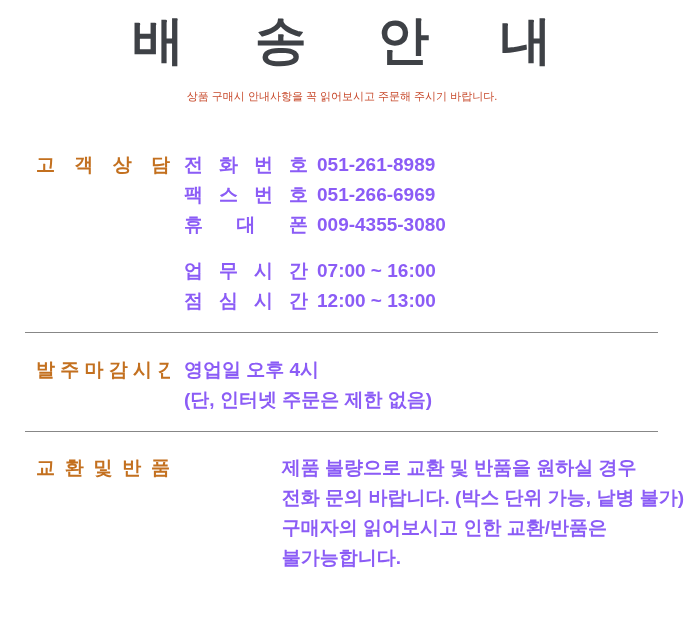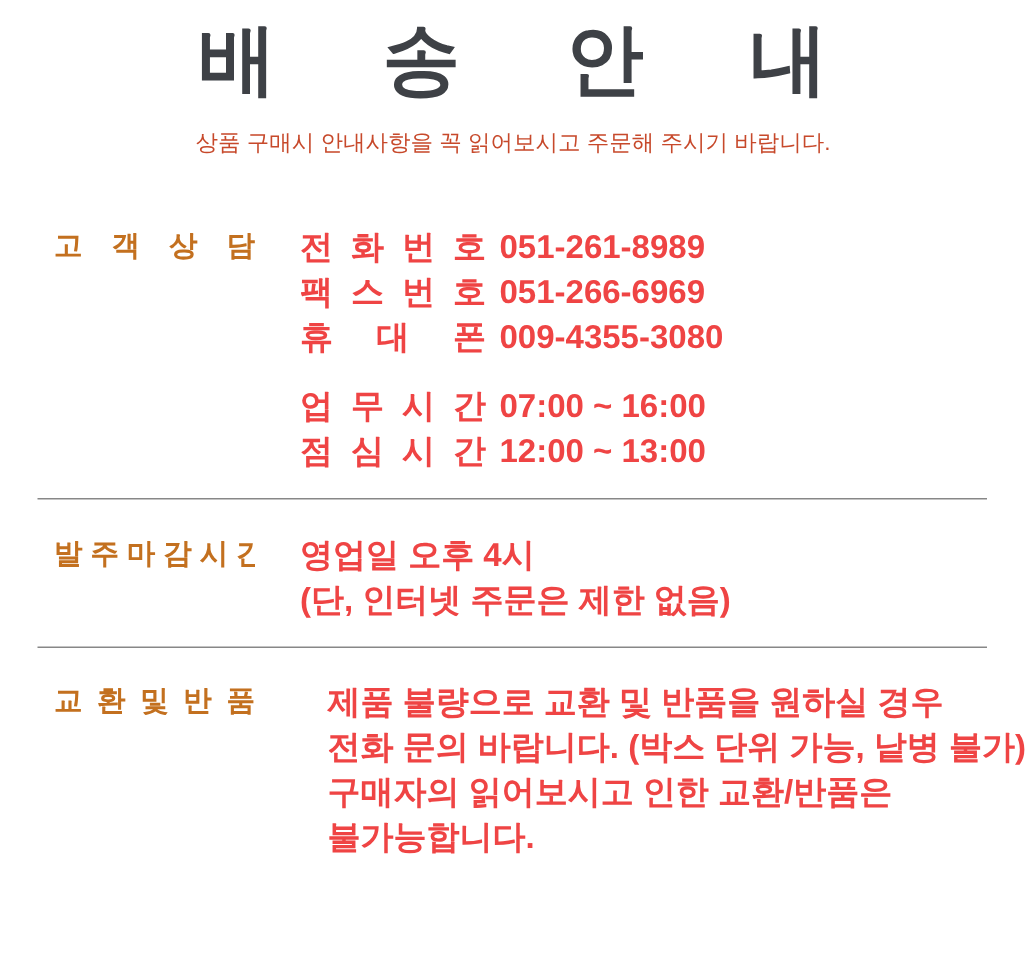--- a/index.html
+++ b/index.html
@@ -25,21 +25,21 @@
     line-height: 60px;
     font-weight: 700;
     letter-spacing: 28px;
     padding-left: 28px; 
     color: #3e4146;
     white-space: nowrap;
   }
   .page-subtitle {
     margin: 16px 0 0 0;
     text-align: center;
-    font-size: 15px;
+    font-size: 11px;
     line-height: 20px;
     font-weight: 400;
     color: #c7492b;
   }
   
   .info-section {
     display: flex;
     align-items: flex-start;
     padding-left: 36px;
   }
@@ -52,25 +52,25 @@
     font-size: 19px;
     line-height: 30px;
     font-weight: 700;
     color: #c3701f;
     text-align: justify;
     text-align-last: justify;
     white-space: nowrap;
     overflow: hidden;
   }
   .section-content {
-    margin-left: 30px;
-    font-size: 22px;
+    margin-left: 14px;
+    font-size: 19px;
     line-height: 30px;
     font-weight: 700;
-    color: #ef4444;
+    color: #8b5cf6;
   }
   .row { white-space: nowrap; }
   .row-name {
     display: inline-block;
     width: 124px;
     text-align: justify;
     text-align-last: justify;
     margin-right: 9px;
     vertical-align: top;
     white-space: normal;

